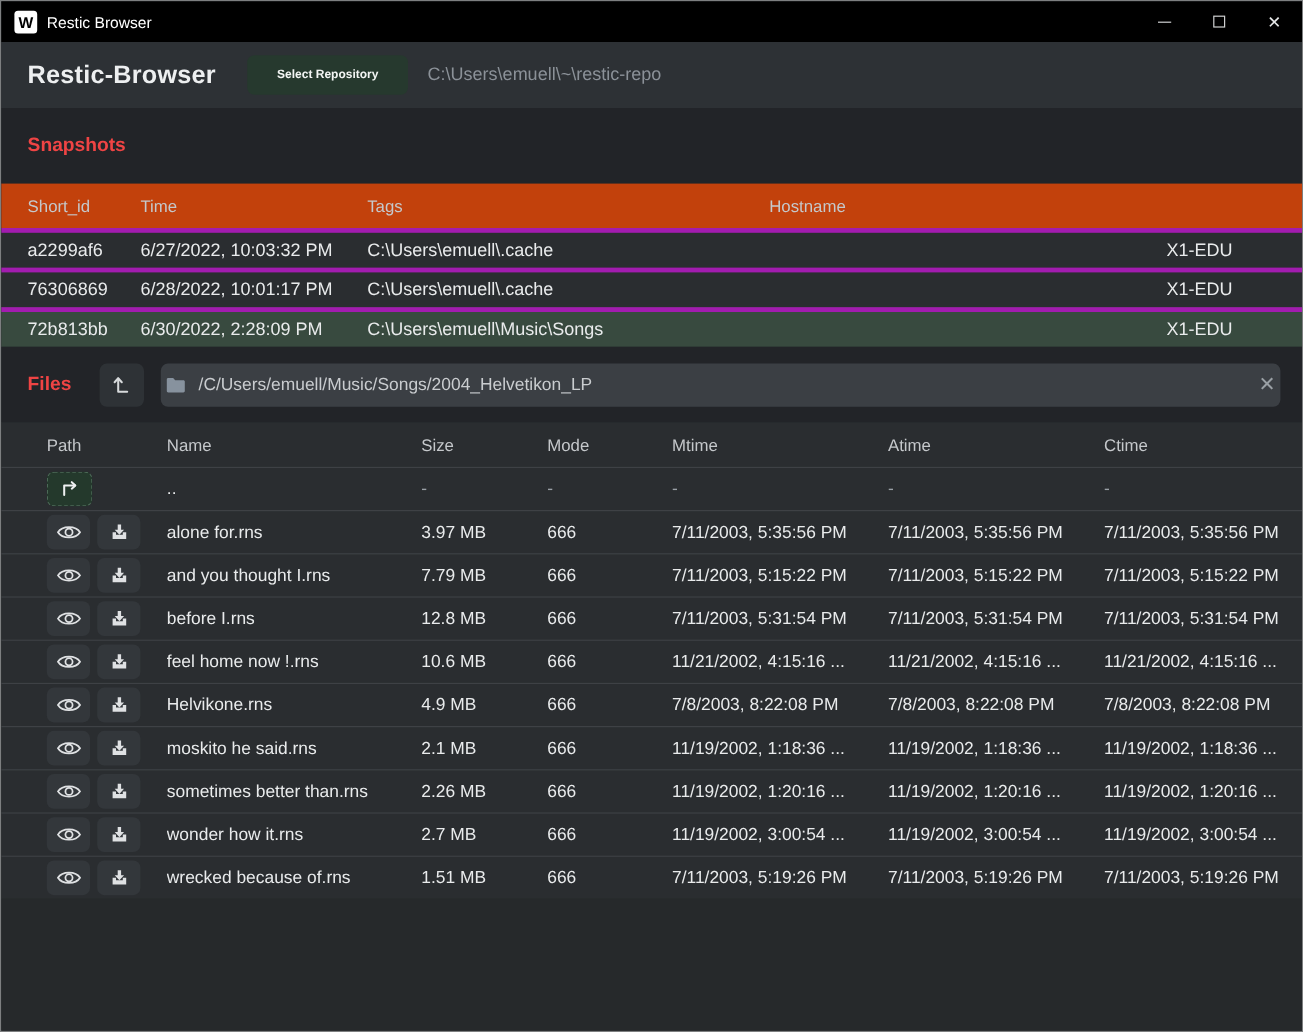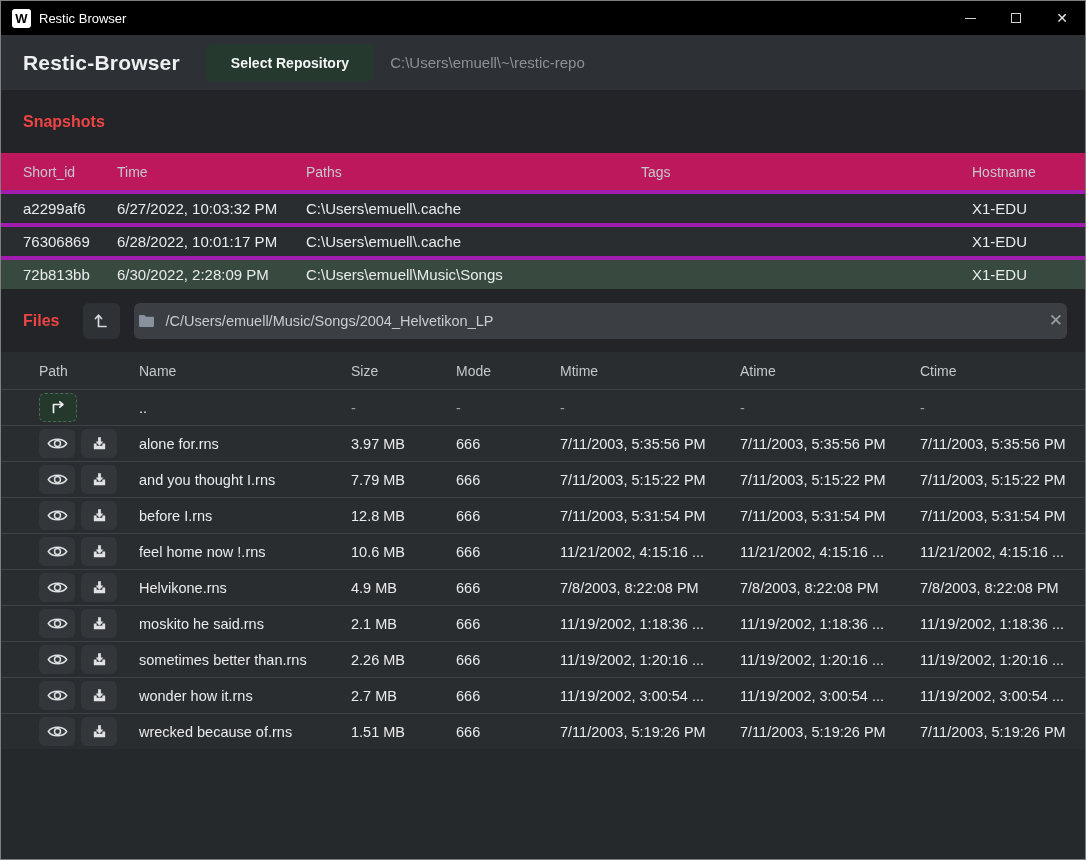--- a/index.html
+++ b/index.html
@@ -18,36 +18,36 @@
     color:#000; font-weight:bold; font-size:13px; display:flex; align-items:center; justify-content:center; }
   .titlebar-title { color:#fff; font-size:13px; margin-left:8px; }
   .win-controls { margin-left:auto; display:flex; height:100%; }
   .win-btn { width:46px; height:100%; display:flex; align-items:center; justify-content:center; background:transparent; border:none; }
   .min-glyph { width:11px; height:0; border-top:1.4px solid #cfd0d1; display:block; }
   .max-glyph { width:10px; height:10px; border:1.3px solid #cfd0d1; display:block; }
   .close-glyph { color:#e6e7e8; font-size:14px; line-height:1; }
   
   .appbar { height:55px; background:#2d3135; display:flex; align-items:center; padding:0 22px; flex:0 0 auto; }
   .app-title { font-size:21px; font-weight:bold; color:#edeff0; letter-spacing:.2px; }
-  .select-repo-btn { margin-left:26px; background:#26392e; color:#f3f5f4; font-weight:bold; font-size:14px;
+  .select-repo-btn { margin-left:26px; background:#26392e; color:#f3f5f4; font-weight:bold; font-size:10px;
     font-family:"Liberation Sans", sans-serif; padding:11px 25px; border-radius:6px; border:none; }
   .repo-path { margin-left:16px; color:#8b9198; font-size:15px; }
   
   .section-band { height:63px; background:#222428; display:flex; align-items:center; padding:0 18px 0 22px; flex:0 0 auto; }
   .section-title { font-weight:bold; font-size:16px; color:#ef4444;text-align:right; }
   
   .uplevel-btn { width:37px; height:36px; margin-left:24px; background:#2e3236; border:none; border-radius:6px;
     display:flex; align-items:center; justify-content:center; flex:0 0 auto; }
   .path-bar { flex:1; height:36px; margin-left:14px; background:#3b3f44; border-radius:6px;
     display:flex; align-items:center; padding:0 4px; overflow:hidden; }
   .path-bar-text { margin-left:10px; color:#c9cccf; font-size:14.5px; white-space:nowrap; }
   .clear-btn { margin-left:auto; background:none; border:none; color:#9aa0a5; font-size:17px; line-height:1; }
   
   .snap-grid { display:grid; grid-template-columns:94px 189px 335px 331px 1fr; align-items:center; padding-left:22px; }
-  .snap-header { height:37px; background:#be185d; color:#c5c8cb; font-size:14px; flex:0 0 auto; }
+  .snap-header { height:37px; background:#c2410c; color:#c5c8cb; font-size:14px; flex:0 0 auto; }
   .snap-row { height:33px; background:#2a2d30; color:#e9ebec; font-size:15px; border-top:4px solid #a21caf; flex:0 0 auto; }
   .snap-row.selected { background:#384a3f; }
   
   .files-grid { display:grid; grid-template-columns:100px 212px 105px 104px 180px 180px 1fr; align-items:center; padding-left:38px; }
   .files-header { height:37px; background:#2a2d30; color:#c5c8cb; font-size:14px; flex:0 0 auto; }
   .file-row { height:36px; background:#2a2d30; color:#e9ebec; font-size:14.5px; border-top:1px solid #3e4145; flex:0 0 auto; }
   .cell { white-space:nowrap; overflow:hidden; }
   .dim { color:#9aa0a6; }
   .btn-pair { display:flex; gap:6px; align-items:center; }
   .icon-btn { width:36px; height:29px; background:#33373b; border:none; border-radius:6px;
@@ -82,21 +82,20 @@
   <span class="repo-path">C:\Users\emuell\~\restic-repo</span>
 </div>
 
 <div class="section-band">
   <span class="section-title">Snapshots</span>
 </div>
 
 <div class="snap-grid snap-header">
   <span class="cell">Short_id</span>
   <span class="cell">Time</span>
-  <span class="cell">Paths</span>
   <span class="cell">Tags</span>
   <span class="cell">Hostname</span>
 </div>
 
 <div class="snap-grid snap-row">
   <span class="cell">a2299af6</span>
   <span class="cell">6/27/2022, 10:03:32 PM</span>
   <span class="cell">C:\Users\emuell\.cache</span>
   <span class="cell"></span>
   <span class="cell">X1-EDU</span>

